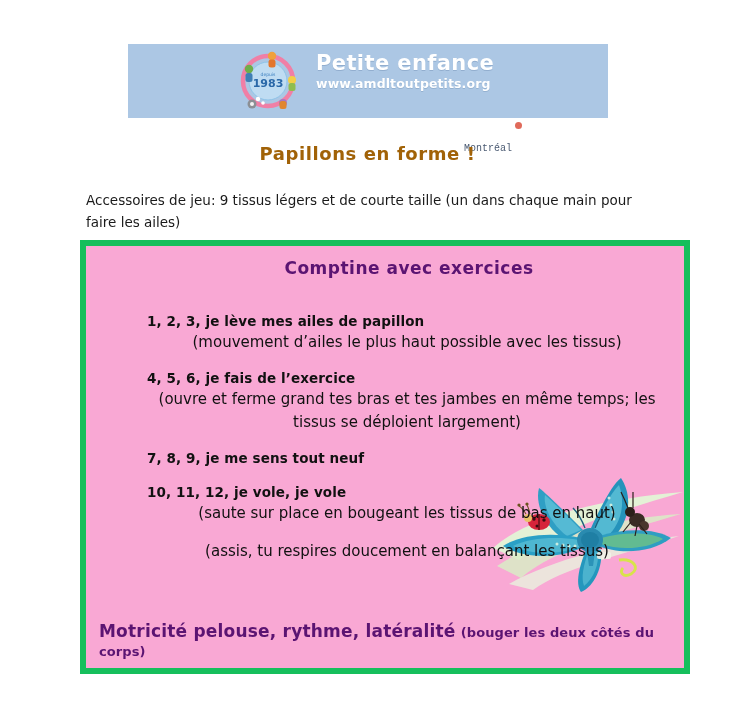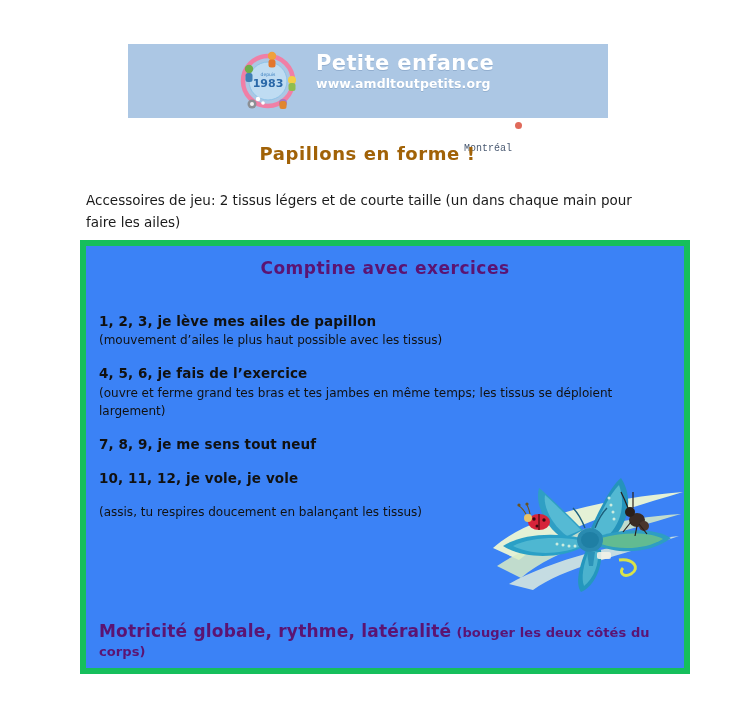--- a/index.html
+++ b/index.html
@@ -110,23 +110,24 @@
   }
 
   
   .green-box {
     position: absolute;
     left: 80px;
     top: 240px;
     width: 610px;
     height: 434px;
     border: 6px solid #16bf5c;
-    background: #3b82f6;
+    background: #f9a8d4;
     box-sizing: border-box;
     overflow: hidden;
+    padding-left: 48px;
   }
   .box-heading {
     margin-top: 12px;
     text-align: center;
     font-family: "DejaVu Sans", "Liberation Sans", sans-serif;
     font-size: 17px;
     font-weight: bold;
     color: #5b1472;
     letter-spacing: 0.5px;
   }
@@ -143,24 +144,25 @@
   .verse-title {
     font-family: "DejaVu Sans", "Liberation Sans", sans-serif;
     font-size: 13.5px;
     font-weight: bold;
     color: #111111;
     line-height: 1.42;
     letter-spacing: 0.1px;
   }
   .verse-body {
     font-family: "DejaVu Sans", "Liberation Sans", sans-serif;
-    font-size: 12px;
+    font-size: 15px;
     color: #111111;
     line-height: 1.52;
     max-width: 520px;
+    text-align: center;
   }
   .verse-body .it {
     font-style: italic;
   }
   .footer-line {
     position: absolute;
     left: 13px;
     right: 8px;
     bottom: 8px;
     font-family: "DejaVu Sans", "Liberation Sans", sans-serif;
@@ -233,21 +235,21 @@
 
     <div class="city-block">
       <span class="city-text">Montréal</span>
       <span class="city-mark"></span>
     </div>
   </div>
 </div>
 
 <div class="page-title">Papillons en forme !</div>
 
-<div class="intro">Accessoires de jeu: 2 tissus légers et de courte taille (un dans chaque main pour faire les ailes)</div>
+<div class="intro">Accessoires de jeu: 9 tissus légers et de courte taille (un dans chaque main pour faire les ailes)</div>
 
 <div class="green-box">
 
   <div class="box-heading">Comptine avec exercices</div>
 
   <svg class="butterfly-art" viewBox="0 0 195 118">
 
     <path d="M2 74 C 40 40, 120 24, 192 18 C 140 34, 70 52, 28 86 Z" fill="#e4f1d6"></path>
     <path d="M6 92 C 50 62, 125 44, 190 40 C 130 58, 64 74, 30 104 Z" fill="#d9ecc6" opacity="0.85"></path>
     <path d="M18 110 C 60 86, 130 68, 188 62 C 128 82, 72 94, 42 116 Z" fill="#e8f3dd" opacity="0.8"></path>
@@ -332,28 +334,31 @@
         <span>(ouvre et ferme grand tes bras et tes jambes en même temps; les tissus se déploient largement)</span>
       </div>
     </div>
 
     <div class="verse">
       <div class="verse-title">7, 8, 9, je me sens tout neuf</div>
     </div>
 
     <div class="verse">
       <div class="verse-title">10, 11, 12, je vole, je vole</div>
+      <div class="verse-body">
+        <span>(saute sur place en bougeant les tissus de bas en haut)</span>
+      </div>
     </div>
 
     <div class="verse">
       <div class="verse-body">
         <span>(assis, tu respires doucement en balançant les tissus)</span>
       </div>
     </div>
 
   </div>
 
   <div class="footer-line">
-    <span class="footer-strong">Motricité globale, rythme, latéralité</span>
+    <span class="footer-strong">Motricité pelouse, rythme, latéralité</span>
     <span class="footer-small">(bouger les deux côtés du corps)</span>
   </div>
 
 </div>
 
 </body></html>

